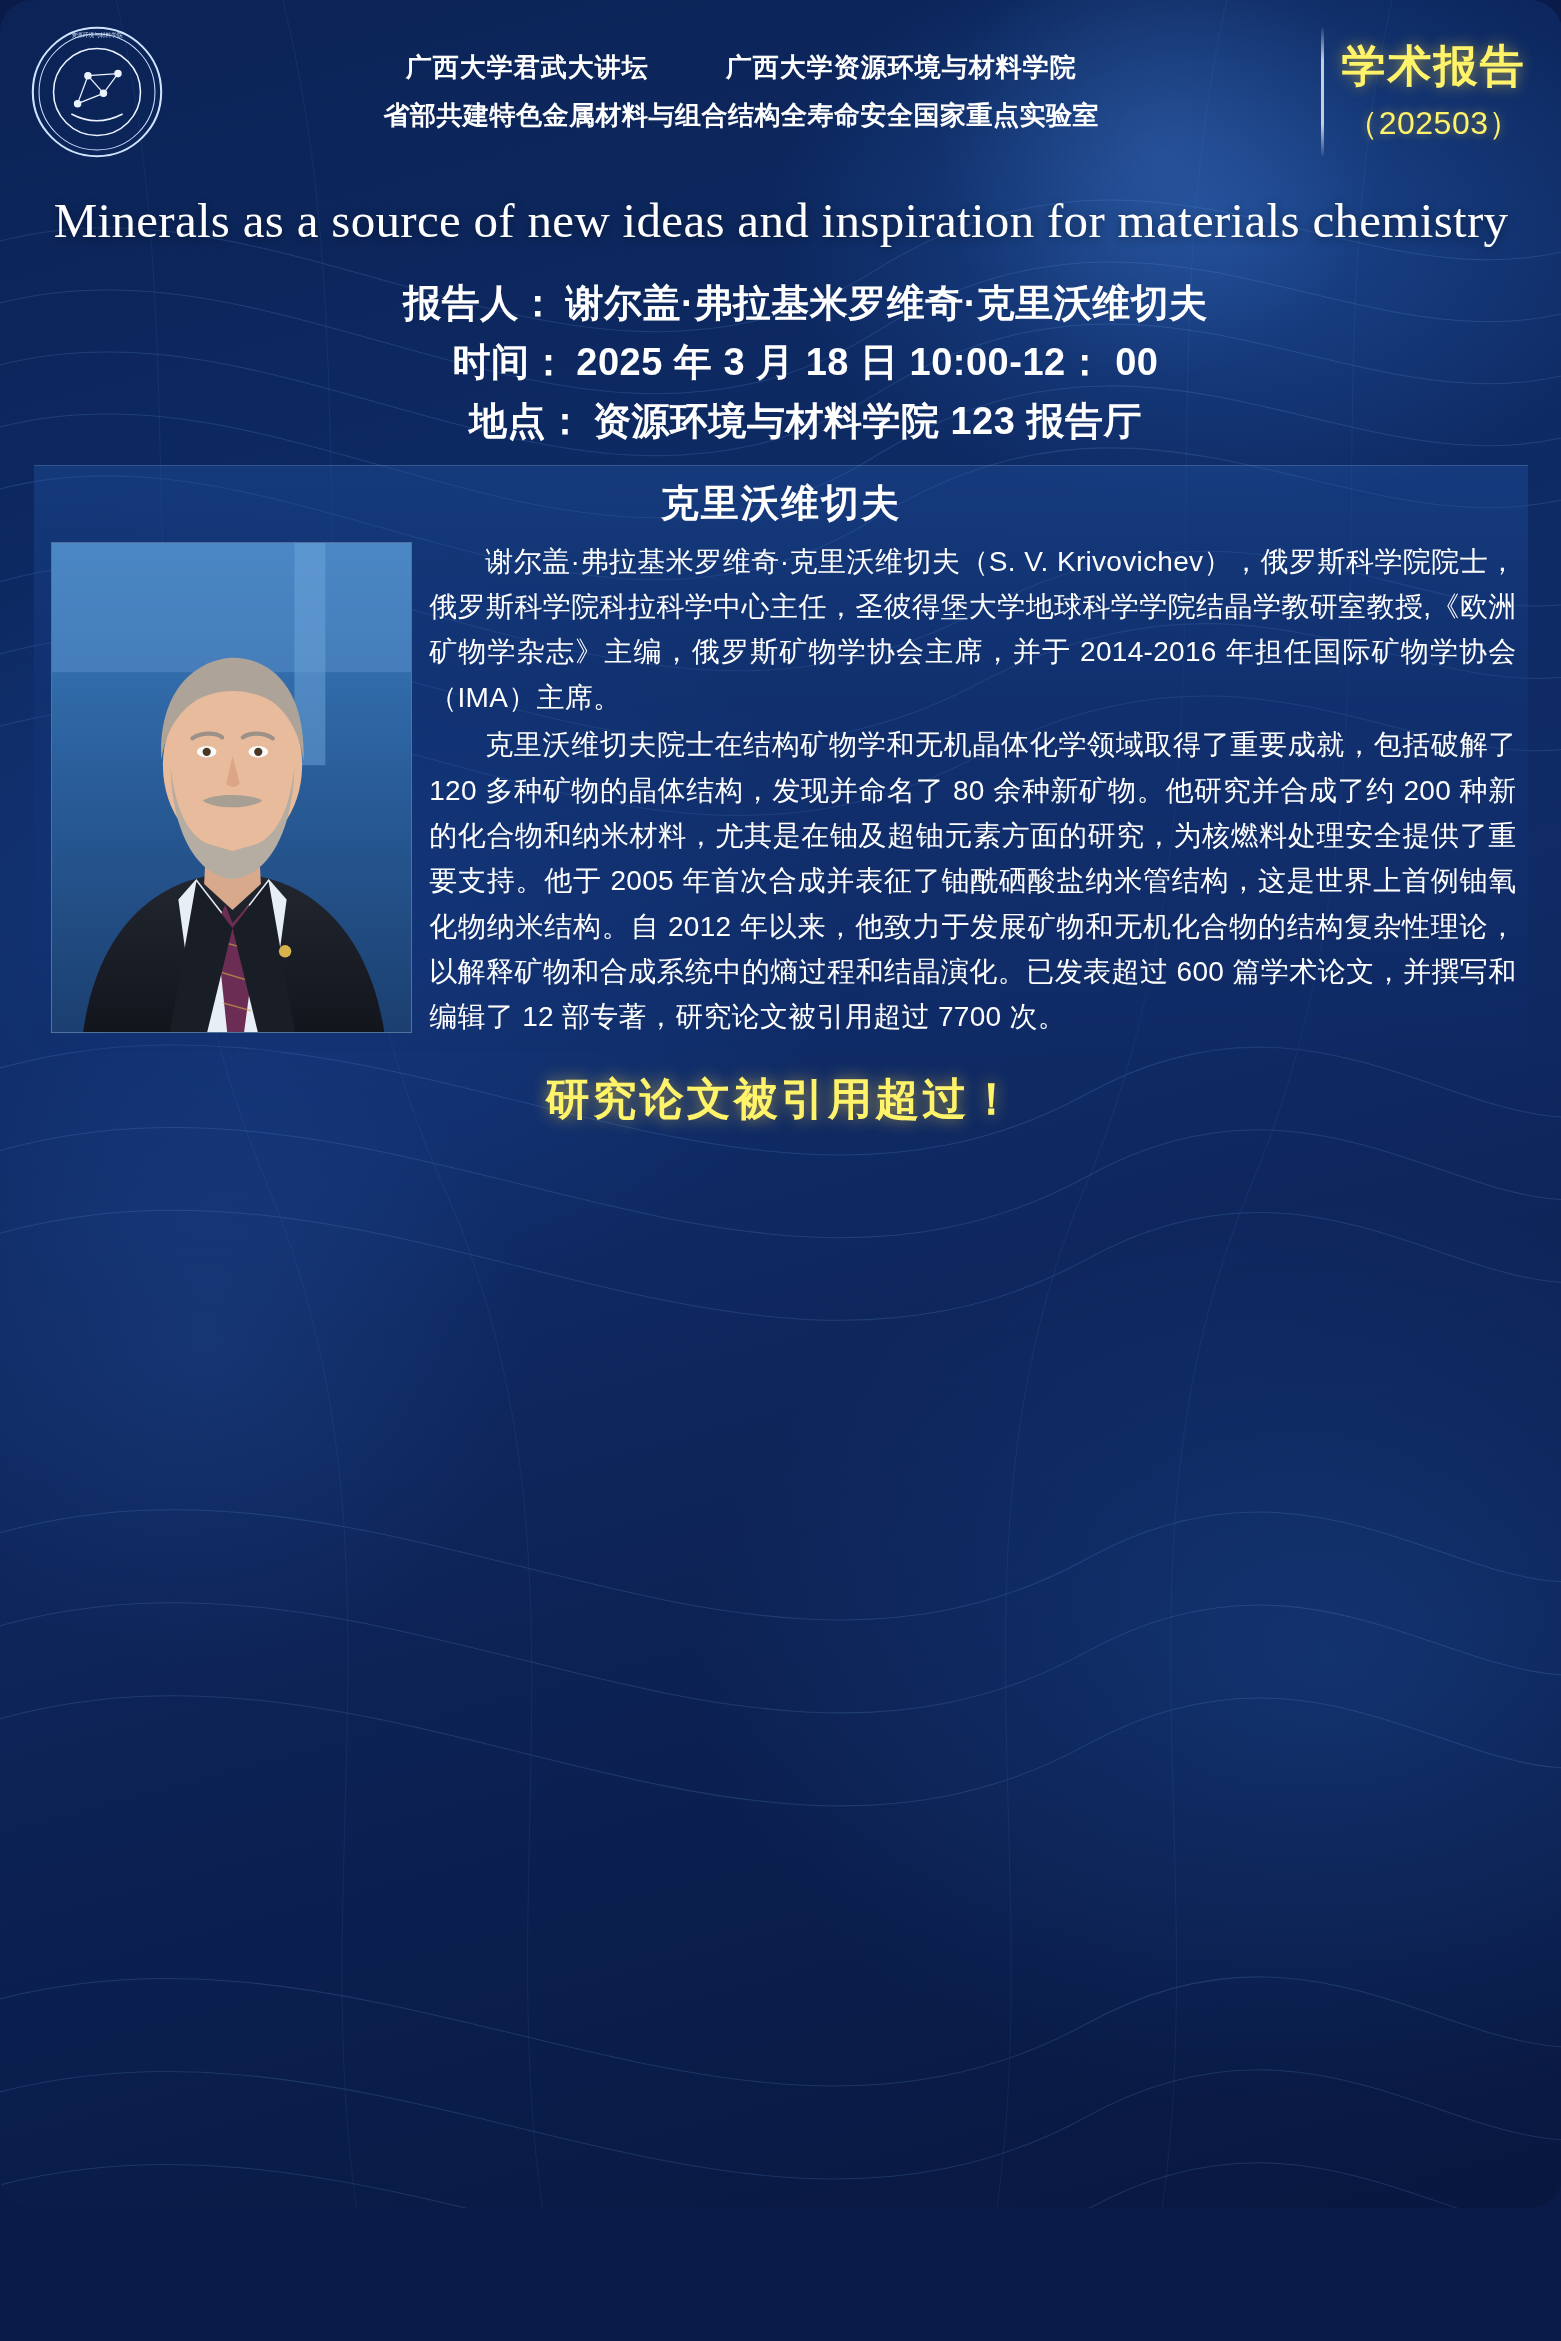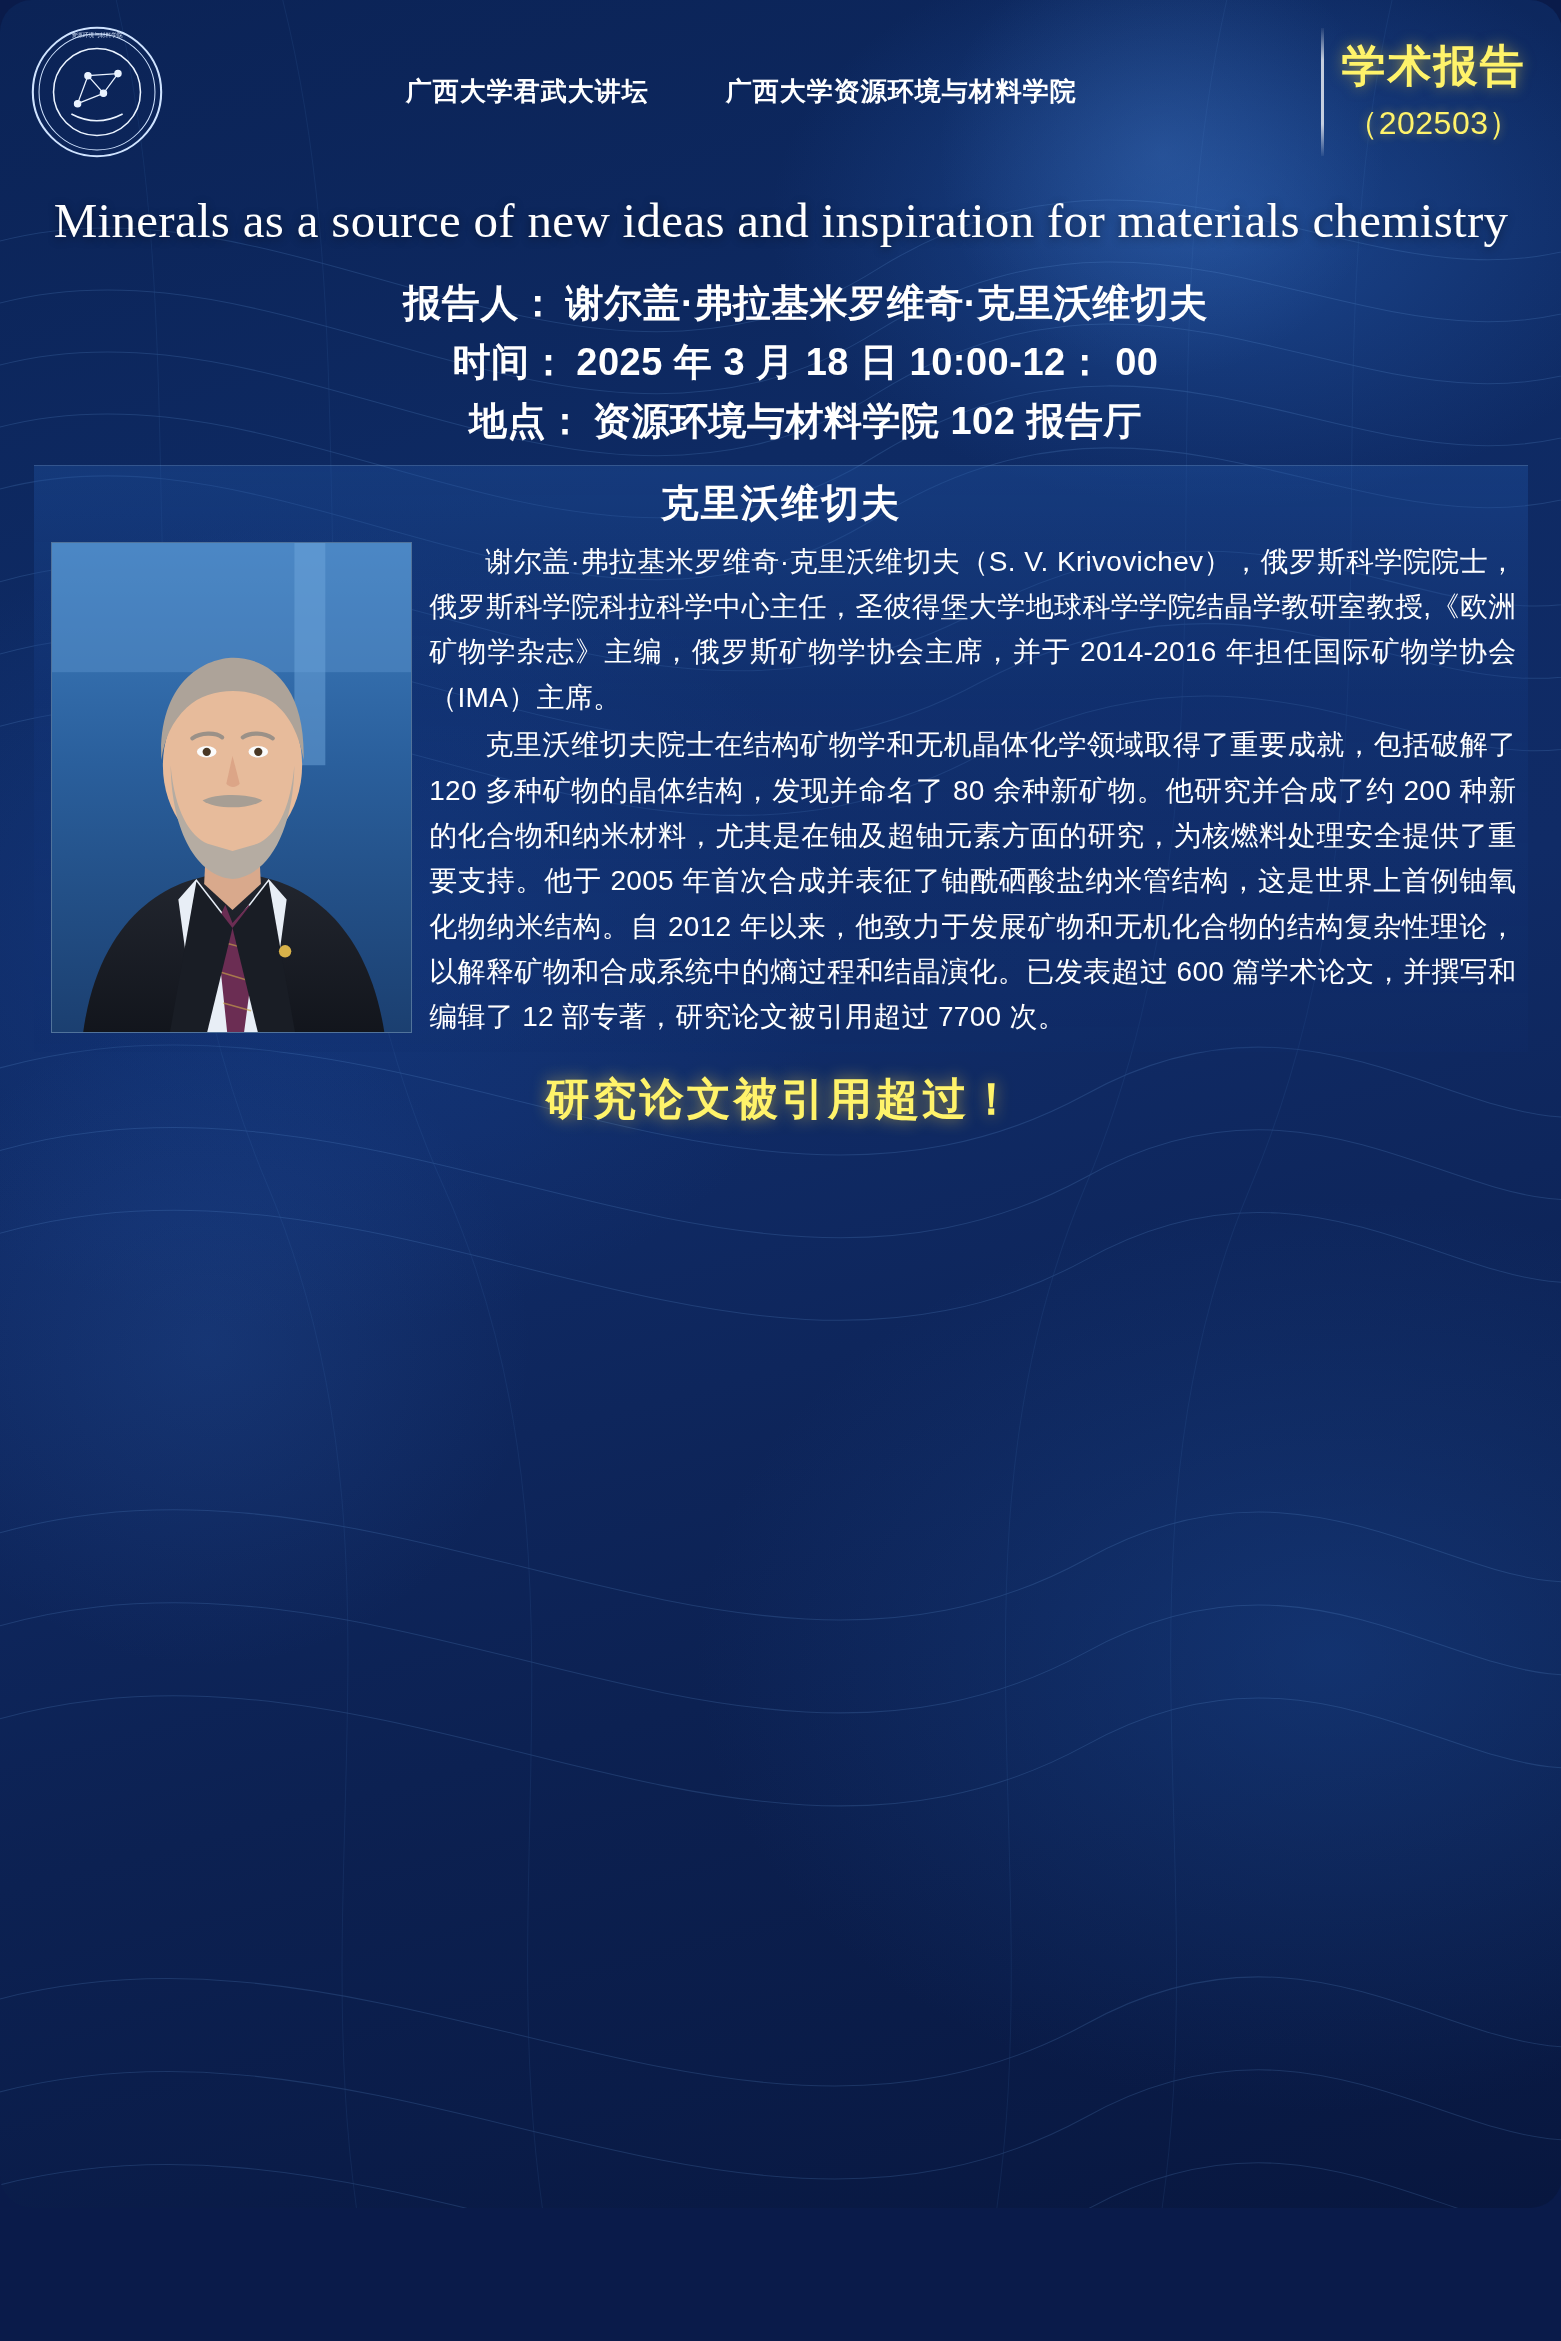--- a/index.html
+++ b/index.html
@@ -245,20 +245,21 @@
           <text x="127.5" y="22" text-anchor="middle">资源环境与材料学院</text>
         </g>
       </svg>
     </div>
 
     <div class="header-center">
       <div class="header-line1">
         <span>广西大学君武大讲坛</span>
         <span>广西大学资源环境与材料学院</span>
       </div>
+      <div class="header-line2">省部共建特色金属材料与组合结构全寿命安全国家重点实验室</div>
     </div>
 
     <div class="header-divider"></div>
 
     <div class="header-right">
       <div class="badge-title">学术报告</div>
       <div class="badge-sub">（202503）</div>
     </div>
   </div>
 
@@ -268,21 +269,21 @@
     <div class="meta-row">
       <span class="meta-label">报告人：</span>
       <span class="meta-value">谢尔盖·弗拉基米罗维奇·克里沃维切夫</span>
     </div>
     <div class="meta-row">
       <span class="meta-label">时间：</span>
       <span class="meta-value">2025 年 3 月 18 日 10:00-12： 00</span>
     </div>
     <div class="meta-row">
       <span class="meta-label">地点：</span>
-      <span class="meta-value">资源环境与材料学院 102 报告厅</span>
+      <span class="meta-value">资源环境与材料学院 123 报告厅</span>
     </div>
   </div>
 
   <div class="bio-panel">
     <div class="bio-title">克里沃维切夫</div>
 
     <div class="photo">
       <svg viewBox="0 0 700 950" width="361" height="491" preserveAspectRatio="none">
         <defs>
           <linearGradient id="bgp" x1="0" y1="0" x2="0" y2="1">

